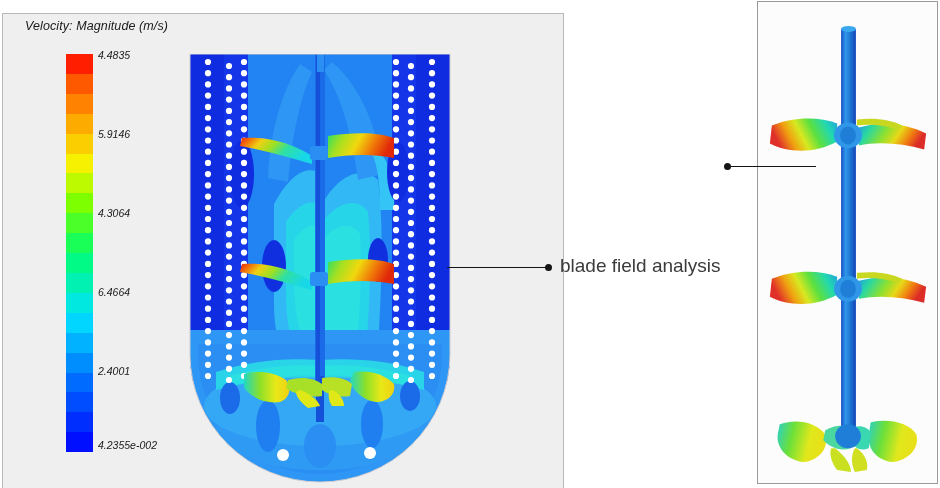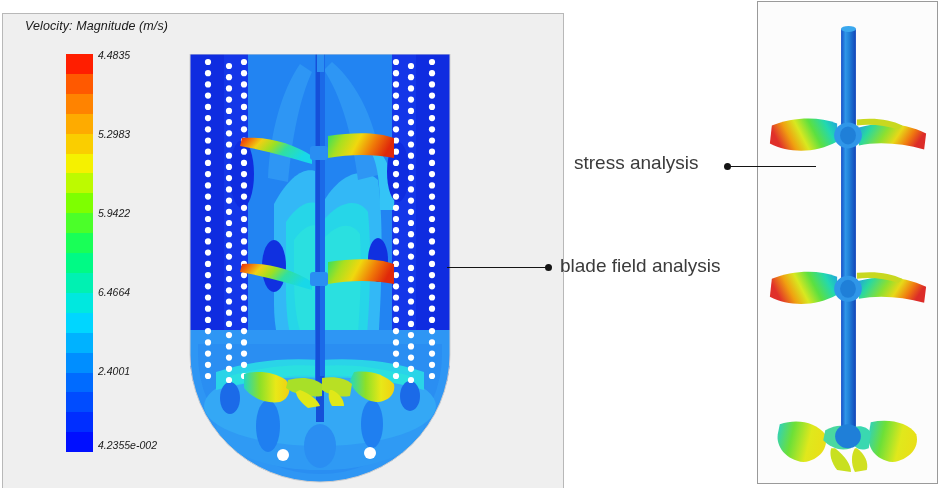--- a/index.html
+++ b/index.html
@@ -78,22 +78,22 @@
         <div style="background: rgb(0, 178, 255);"></div>
         <div style="background: rgb(0, 142, 255);"></div>
         <div style="background: rgb(0, 107, 255);"></div>
         <div style="background: rgb(0, 76, 255);"></div>
         <div style="background: rgb(0, 46, 255);"></div>
         <div style="background: rgb(0, 15, 255);"></div>
       </div>
   </div>
 
   <div class="cb-label" style="top:35px">4.4835</div>
-  <div class="cb-label" style="top:114px">5.2983</div>
-  <div class="cb-label" style="top:193px">5.9422</div>
+  <div class="cb-label" style="top:114px">5.9146</div>
+  <div class="cb-label" style="top:193px">4.3064</div>
   <div class="cb-label" style="top:272px">6.4664</div>
   <div class="cb-label" style="top:351px">2.4001</div>
   <div class="cb-label" style="top:425px">4.2355e-002</div>
 
   <div id="tank">
     <svg viewBox="0 0 276 430" preserveAspectRatio="none">
       <defs>
         <clipPath id="tankclip">
           <path d="M8,0 L268,0 L268,300 A130,128 0 0 1 8,300 Z"></path>
         </clipPath>
@@ -428,21 +428,20 @@
         <path d="M94,428 C102,424 110,426 114,432 L112,448 C102,452 96,446 94,440 Z" fill="#3ad8b0"></path>
         <path d="M78,448 C88,456 94,464 94,472 L80,470 C74,462 72,454 74,448 Z" fill="#c8e020"></path>
         <path d="M100,448 C108,454 112,462 110,470 L98,472 C94,464 94,454 98,448 Z" fill="#d0e020"></path>
         <ellipse cx="91" cy="436" rx="13" ry="12" fill="#1f7fd8"></ellipse>
       </g>
     </svg>
   </div>
 </div>
 
 <div class="callout" id="callout-blade">
-  <div>stress analysis</div>
 </div>
 <div class="dot" style="left:724px;top:163px;"></div>
 <div class="leader" style="left:730px;top:166px;width:86px;"></div>
 
 <div class="callout" id="callout-flow">
   <div>blade field analysis</div>
 </div>
 <div class="dot" style="left:545px;top:264px;"></div>
 <div class="leader" style="left:447px;top:267px;width:100px;"></div>
 

